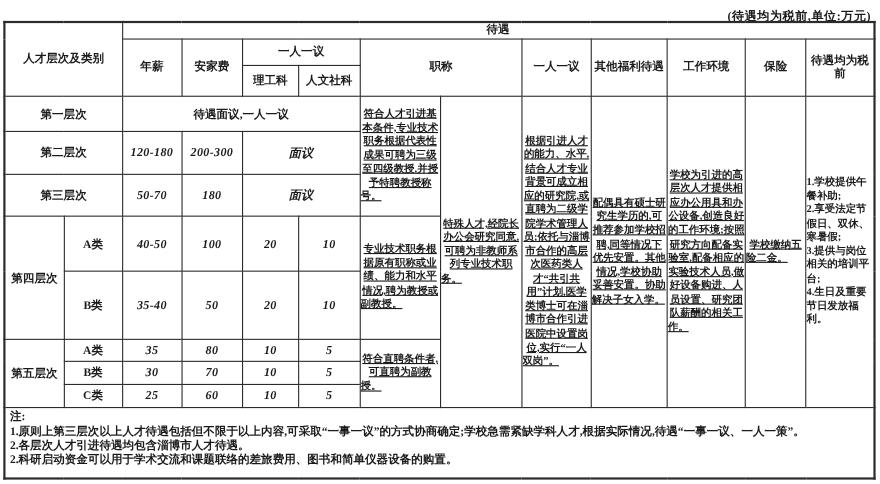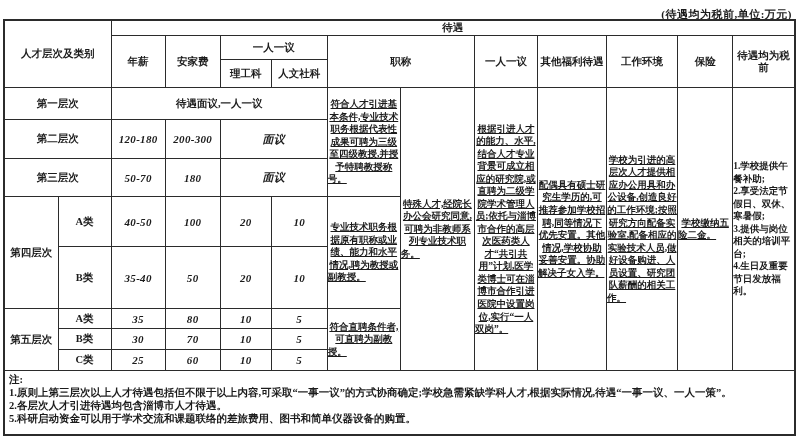--- a/index.html
+++ b/index.html
@@ -161,18 +161,18 @@
       <td class="num">60</td>
       <td class="num">10</td>
       <td class="num">5</td>
     </tr>
 
     <tr style="height:64px">
       <td class="notes-cell" colspan="13">
         <div>注:</div>
         <div>1.原则上第三层次以上人才待遇包括但不限于以上内容,可采取“一事一议”的方式协商确定;学校急需紧缺学科人才,根据实际情况,待遇“一事一议、一人一策”。</div>
         <div>2.各层次人才引进待遇均包含淄博市人才待遇。</div>
-        <div>5.科研启动资金可以用于学术交流和课题联络的差旅费用、图书和简单仪器设备的购置。</div>
+        <div>2.科研启动资金可以用于学术交流和课题联络的差旅费用、图书和简单仪器设备的购置。</div>
       </td>
     </tr>
   </tbody>
     </table>
 </div>
 
 </body></html>

